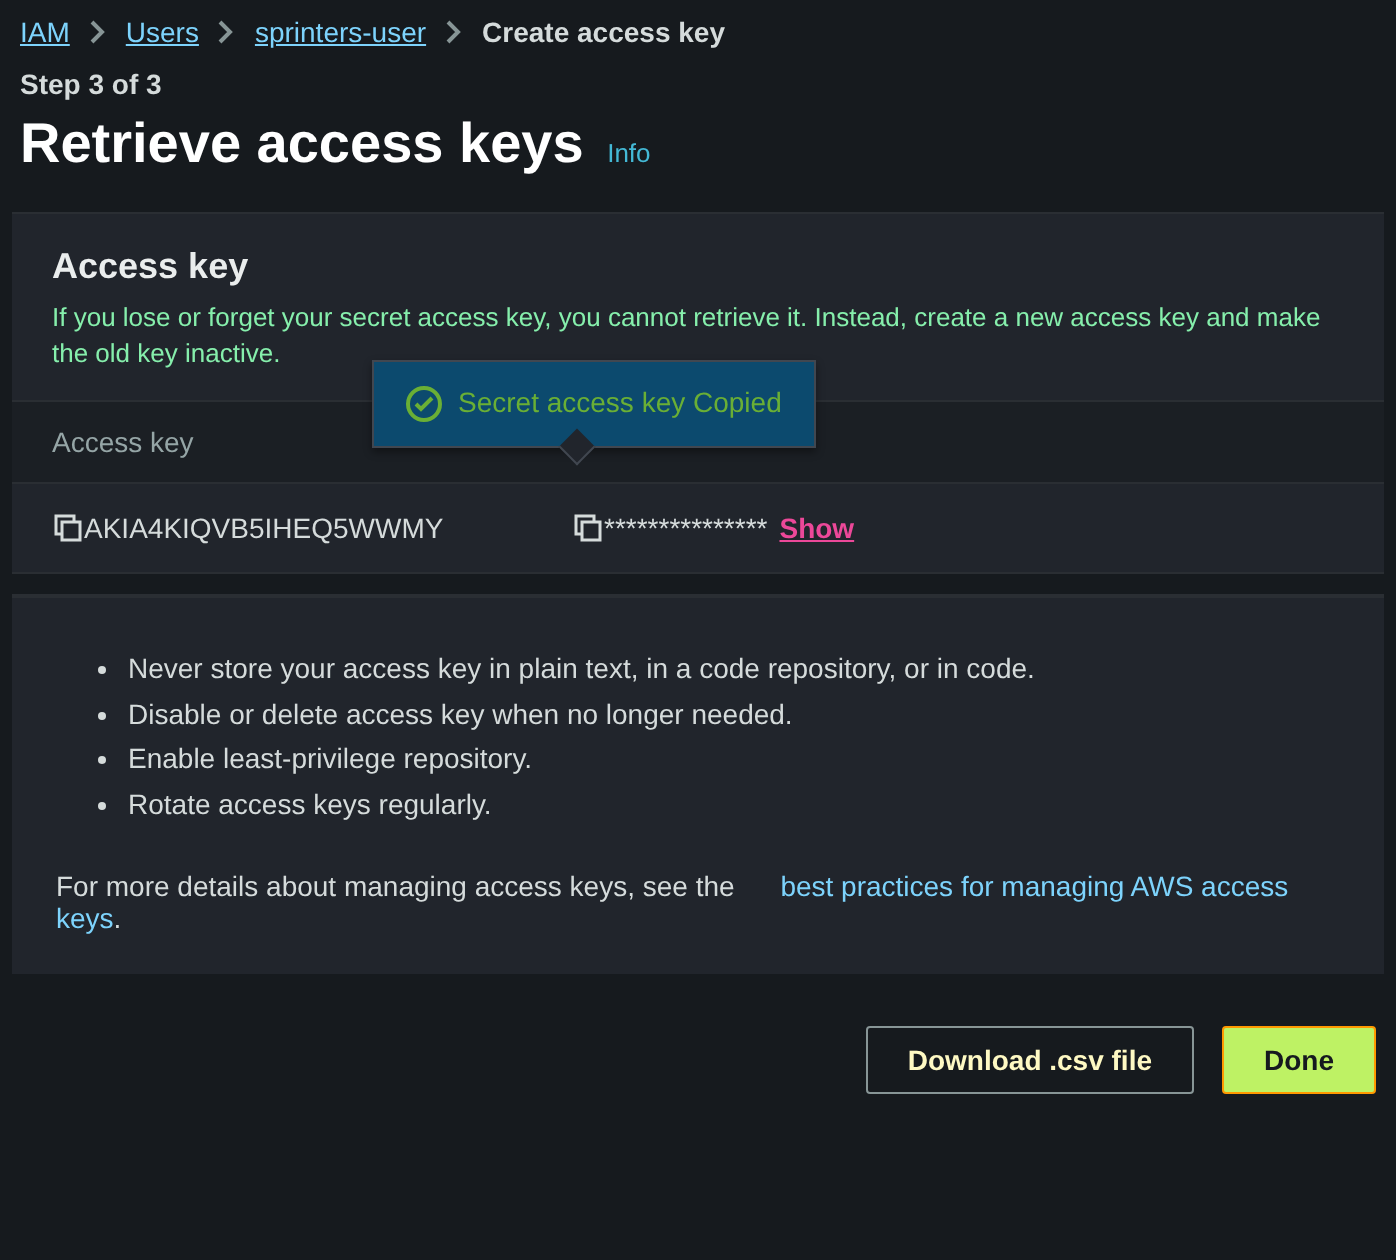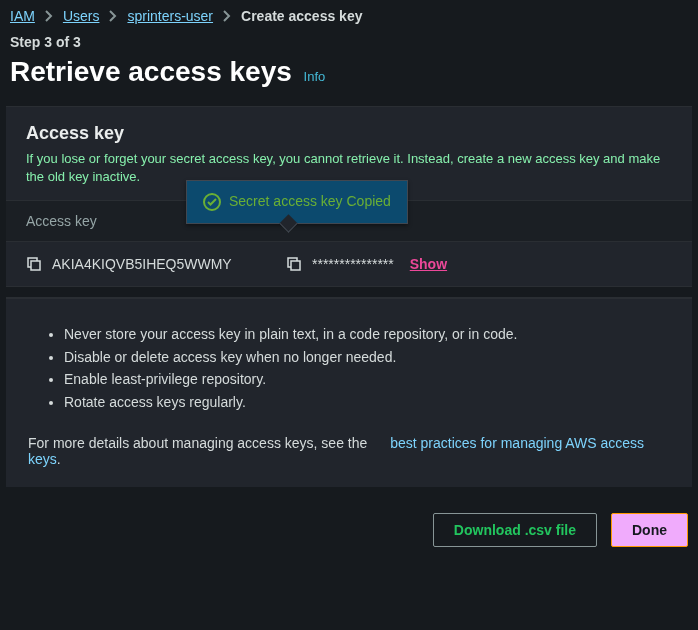--- a/index.html
+++ b/index.html
@@ -89,21 +89,20 @@
   .row-values {
     display: flex;
     padding: 0;
     border-bottom: 1px solid #2a2e33;
     align-items: center;
   }
   .row-values .cell {
     padding: 14px 20px;
     display: flex;
     align-items: center;
-    gap: 10px;
     color: #d5dbdb;
     font-size: 14px;
   }
   .row-values .cell:first-child {
     width: 260px;
   }
   .copy-icon {
     display: inline-flex;
     cursor: pointer;
   }
@@ -183,24 +182,24 @@
     padding: 8px 20px;
     font-size: 14px;
     font-weight: 700;
     border-radius: 2px;
     cursor: pointer;
     border: 1px solid transparent;
   }
   .btn-secondary {
     background: transparent;
     border: 1px solid #879596;
-    color: #22c55e;
+    color: #fef9c3;
   }
   .btn-primary {
-    background: #f0abfc;
+    background: #bef264;
     color: #16191f;
     border: 1px solid #ff9900;
   }
 </style>
 </head>
 <body>
 
 <div class="breadcrumb">
   <a>IAM</a>
   <span class="chev">

